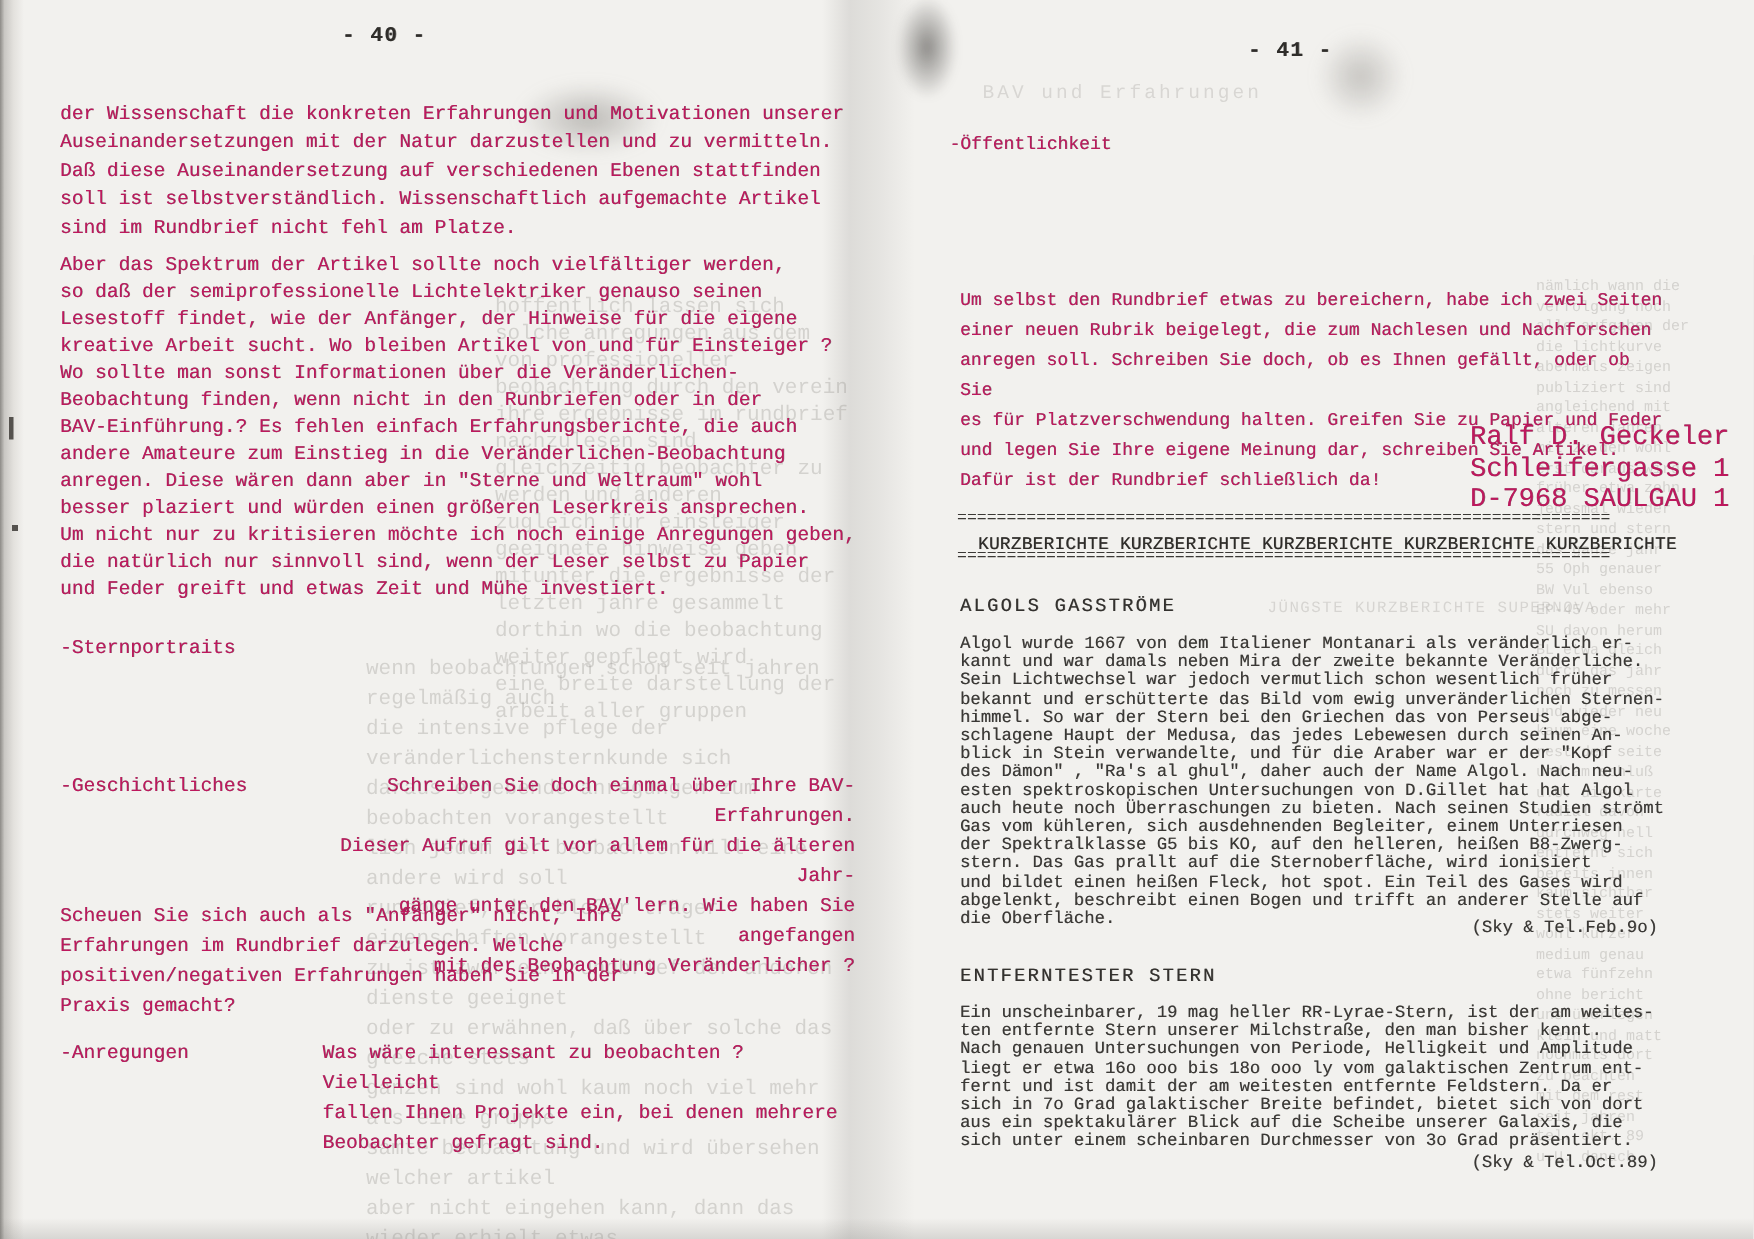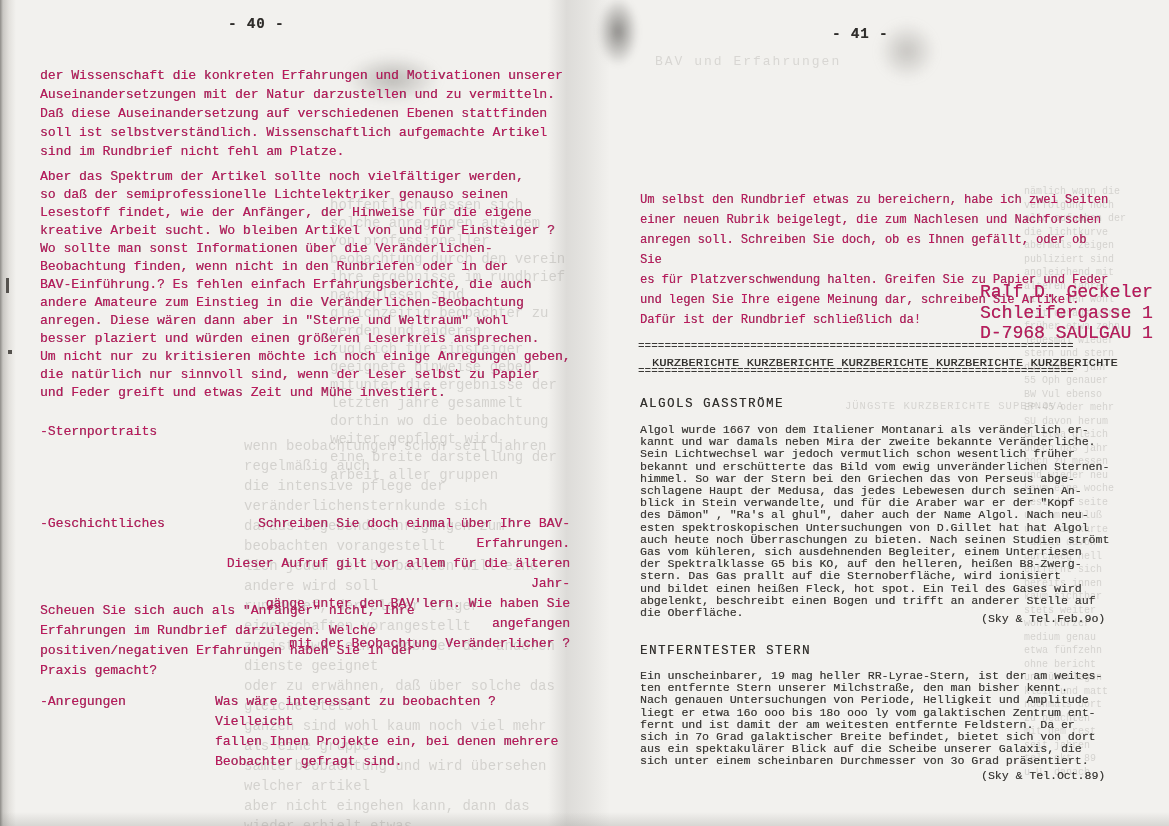--- a/index.html
+++ b/index.html
@@ -211,20 +211,21 @@
       <span class="text typed lp" style="position:static;">Was wäre interessant zu beobachten ? Vielleicht
 fallen Ihnen Projekte ein, bei denen mehrere
 Beobachter gefragt sind.</span>
     </div>
   </div>
 
   <div>
     <div class="pageno" style="left:832px;top:26px;">- 41 -</div>
 
     <div class="item-row rp-item" style="top:86px;">
+      <span class="label typed rp" style="position:static;">-Öffentlichkeit</span>
     </div>
 
     <div class="typed rp" style="left:640px;top:190px;width:470px;">Um selbst den Rundbrief etwas zu bereichern, habe ich zwei Seiten
 einer neuen Rubrik beigelegt, die zum Nachlesen und Nachforschen
 anregen soll. Schreiben Sie doch, ob es Ihnen gefällt, oder ob Sie
 es für Platzverschwendung halten. Greifen Sie zu Papier und Feder
 und legen Sie Ihre eigene Meinung dar, schreiben Sie Artikel.
 Dafür ist der Rundbrief schließlich da!</div>
 
     <div class="typed sig">Ralf D. Geckeler

